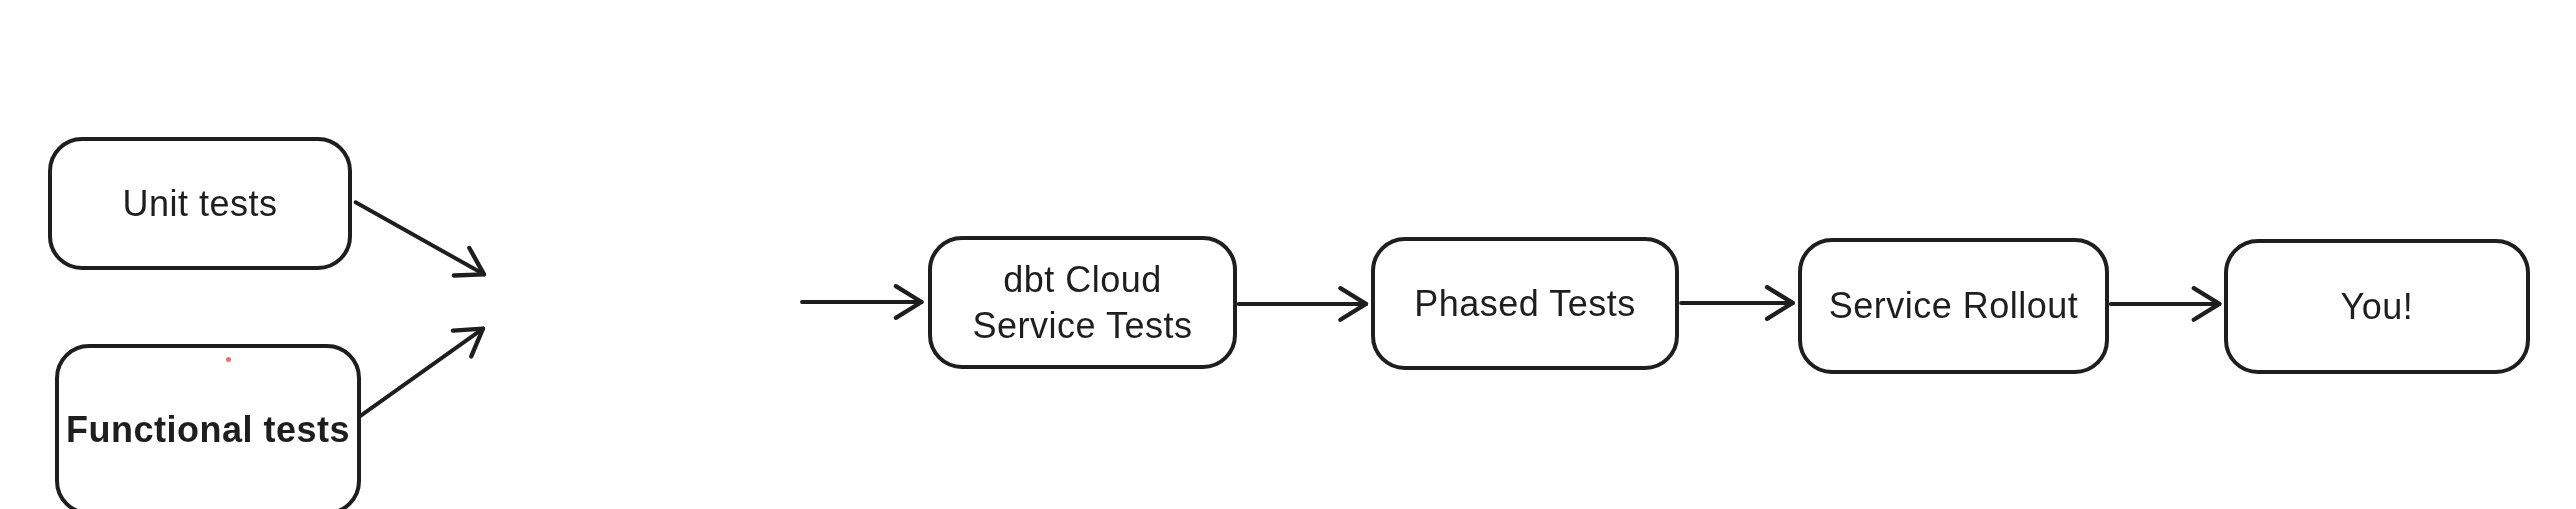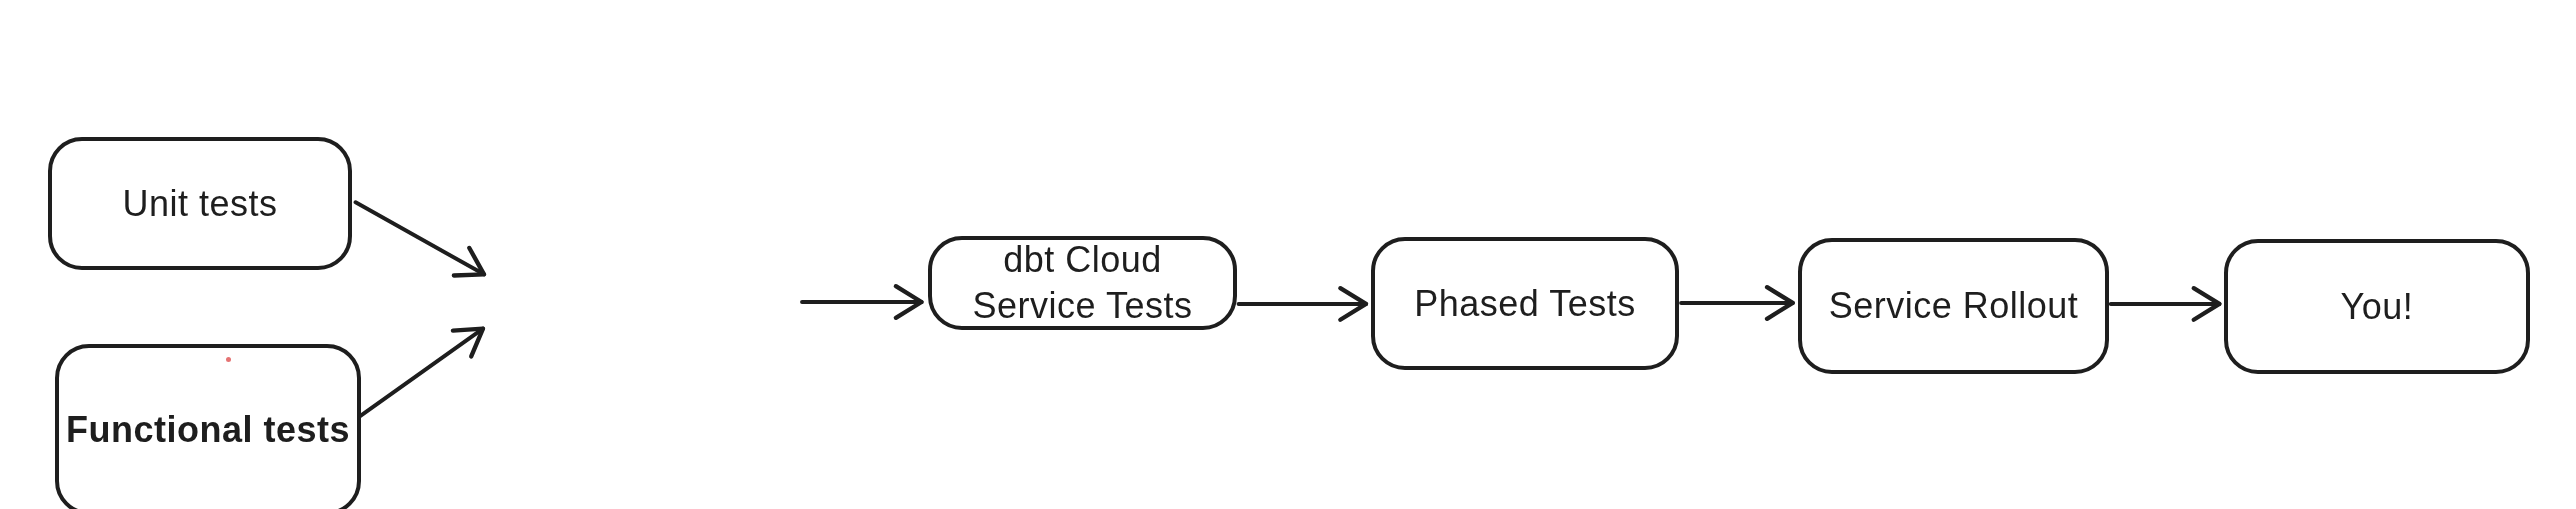--- a/index.html
+++ b/index.html
@@ -95,21 +95,21 @@
 
   <div class="node" style="left:48px; top:91px; width:304px; height:133px;">
     <span class="node-label">Unit tests</span>
   </div>
 
   <div class="node" style="left:55px; top:298px; width:306px; height:171px;font-weight:bold;">
     <span class="node-label">Functional tests</span>
   </div>
 
 
-  <div class="node" style="left:928px; top:190px; width:309px; height:94px;">
+  <div class="node" style="left:928px; top:190px; width:309px; height:133px;">
     <span class="node-label">dbt Cloud
 Service Tests</span>
   </div>
 
   <div class="node" style="left:1371px; top:191px; width:308px; height:133px;">
     <span class="node-label">Phased Tests</span>
   </div>
 
   <div class="node" style="left:1798px; top:192px; width:311px; height:136px;">
     <span class="node-label">Service Rollout</span>

